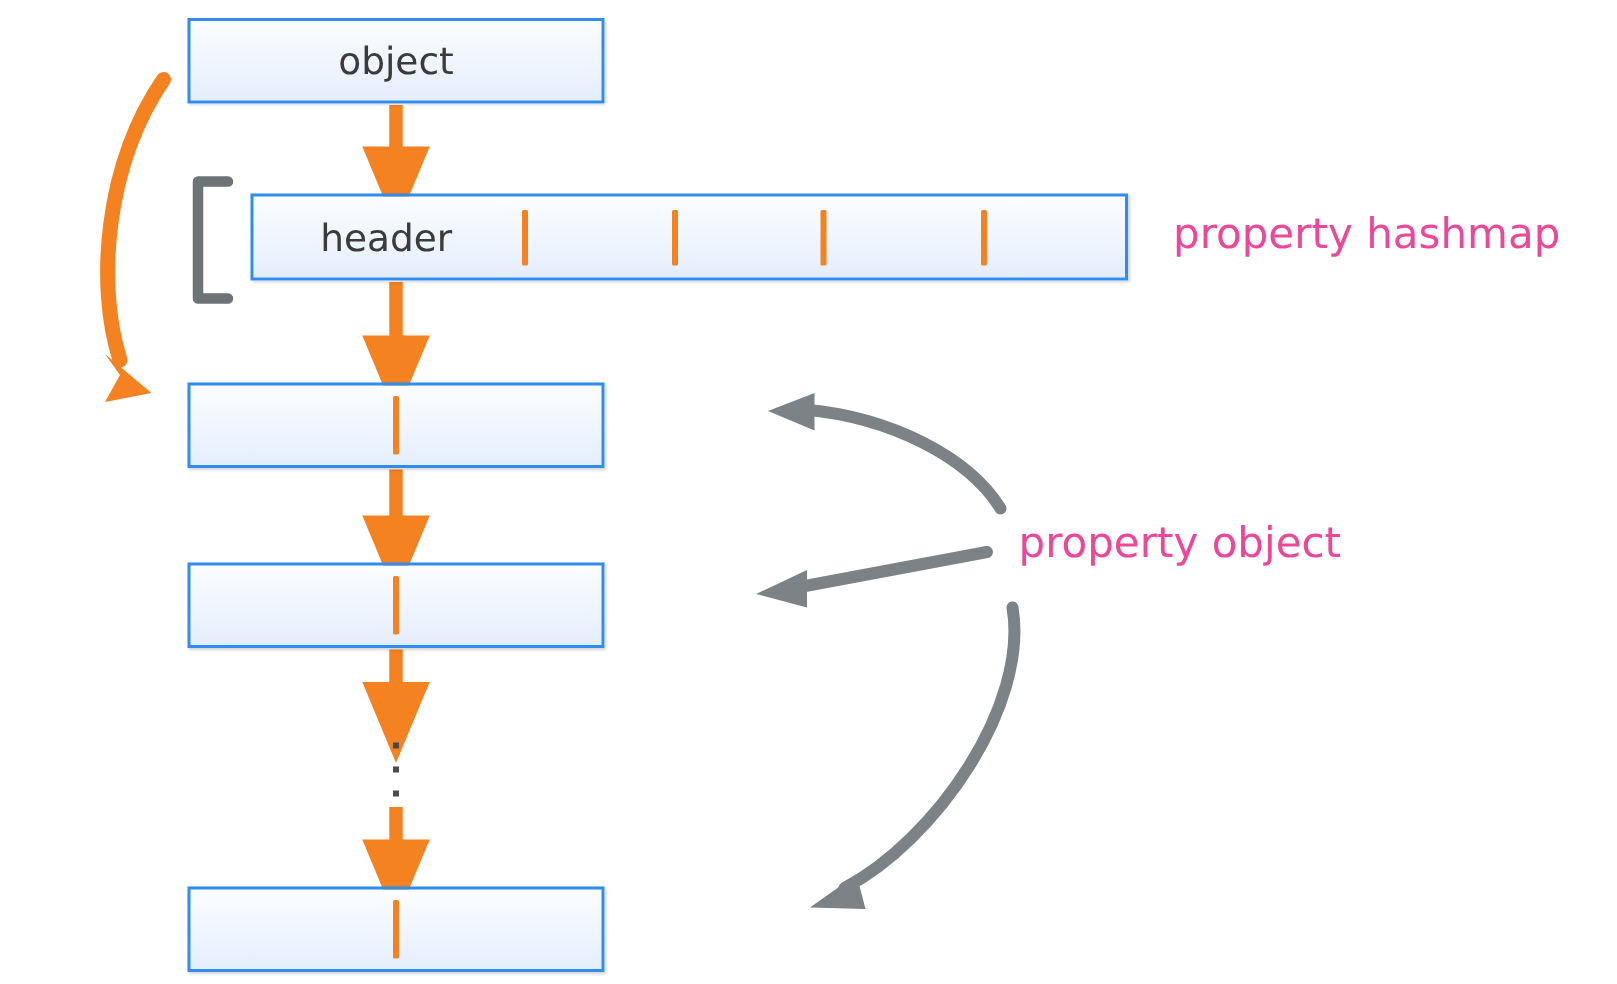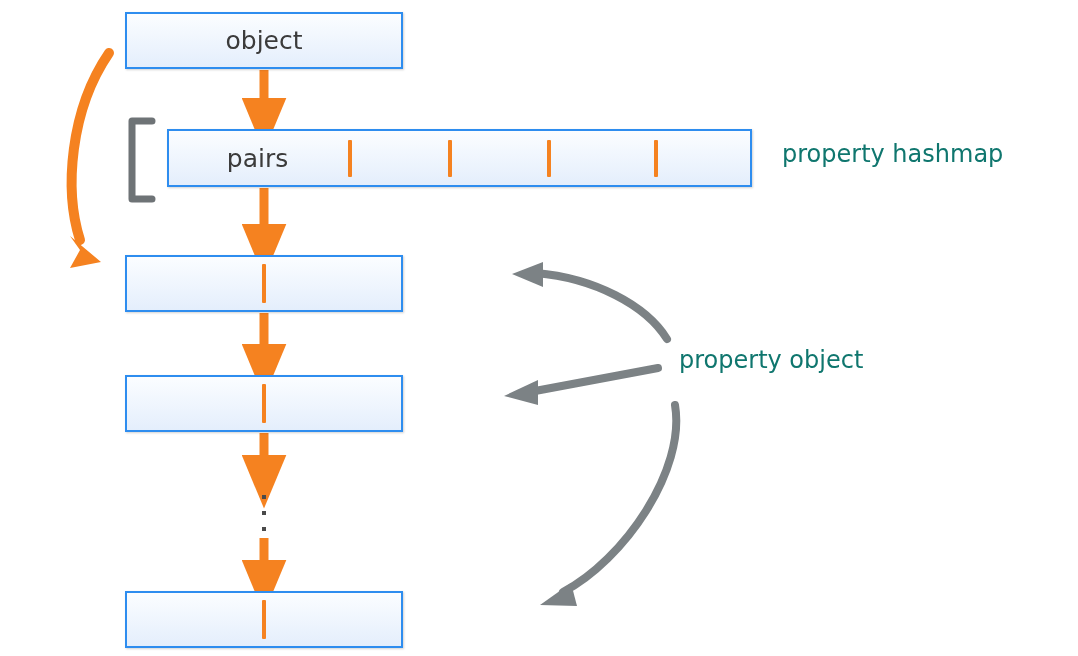--- a/index.html
+++ b/index.html
@@ -36,22 +36,22 @@
   }
   .node-label {
     position: absolute;
     color: #3b3b3b;
     font-size: 25px;
     line-height: 1;
     white-space: nowrap;
   }
   .plain-label {
     position: absolute;
-    color: #0f766e;
-    font-size: 24px;
+    color: #ec4899;
+    font-size: 28px;
     line-height: 1;
     white-space: nowrap;
   }
   .tick {
     position: absolute;
     width: 4px;
     background: #f58220;
     border-radius: 1px;
   }
   .cellline {
@@ -129,21 +129,21 @@
       <path d="M 1046,121 L 1066,121 L 1066,199 L 1046,199" fill="none" stroke="#6e7376" stroke-width="7" stroke-linecap="round" stroke-linejoin="round"></path>
     </g>
   </svg>
 
   <div class="node-box" style="left:79px; top:12px; width:278px; height:57px;"></div>
   <div class="node-label" style="left:79px; top:12px; width:278px; height:57px; display:flex;
               align-items:center; justify-content:center;">object</div>
 
   <div class="node-box" style="left:121px; top:129px; width:585px; height:58px;"></div>
   <div class="node-label" style="left:121px; top:129px; width:181px; height:58px; display:flex;
-              align-items:center; justify-content:center;">pairs</div>
+              align-items:center; justify-content:center;">header</div>
 
   <div class="tick" style="left:302px; top:140px; height:37px;"></div>
   <div class="tick" style="left:402px; top:140px; height:37px;"></div>
   <div class="tick" style="left:501px; top:140px; height:37px;"></div>
   <div class="tick" style="left:608px; top:140px; height:37px;"></div>
 
   <div class="node-box" style="left:79px; top:255px; width:278px; height:57px;"></div>
   <div class="cellline" style="left:216px; top:264px; height:39px;"></div>
 
   <div class="node-box" style="left:79px; top:375px; width:278px; height:57px;"></div>

